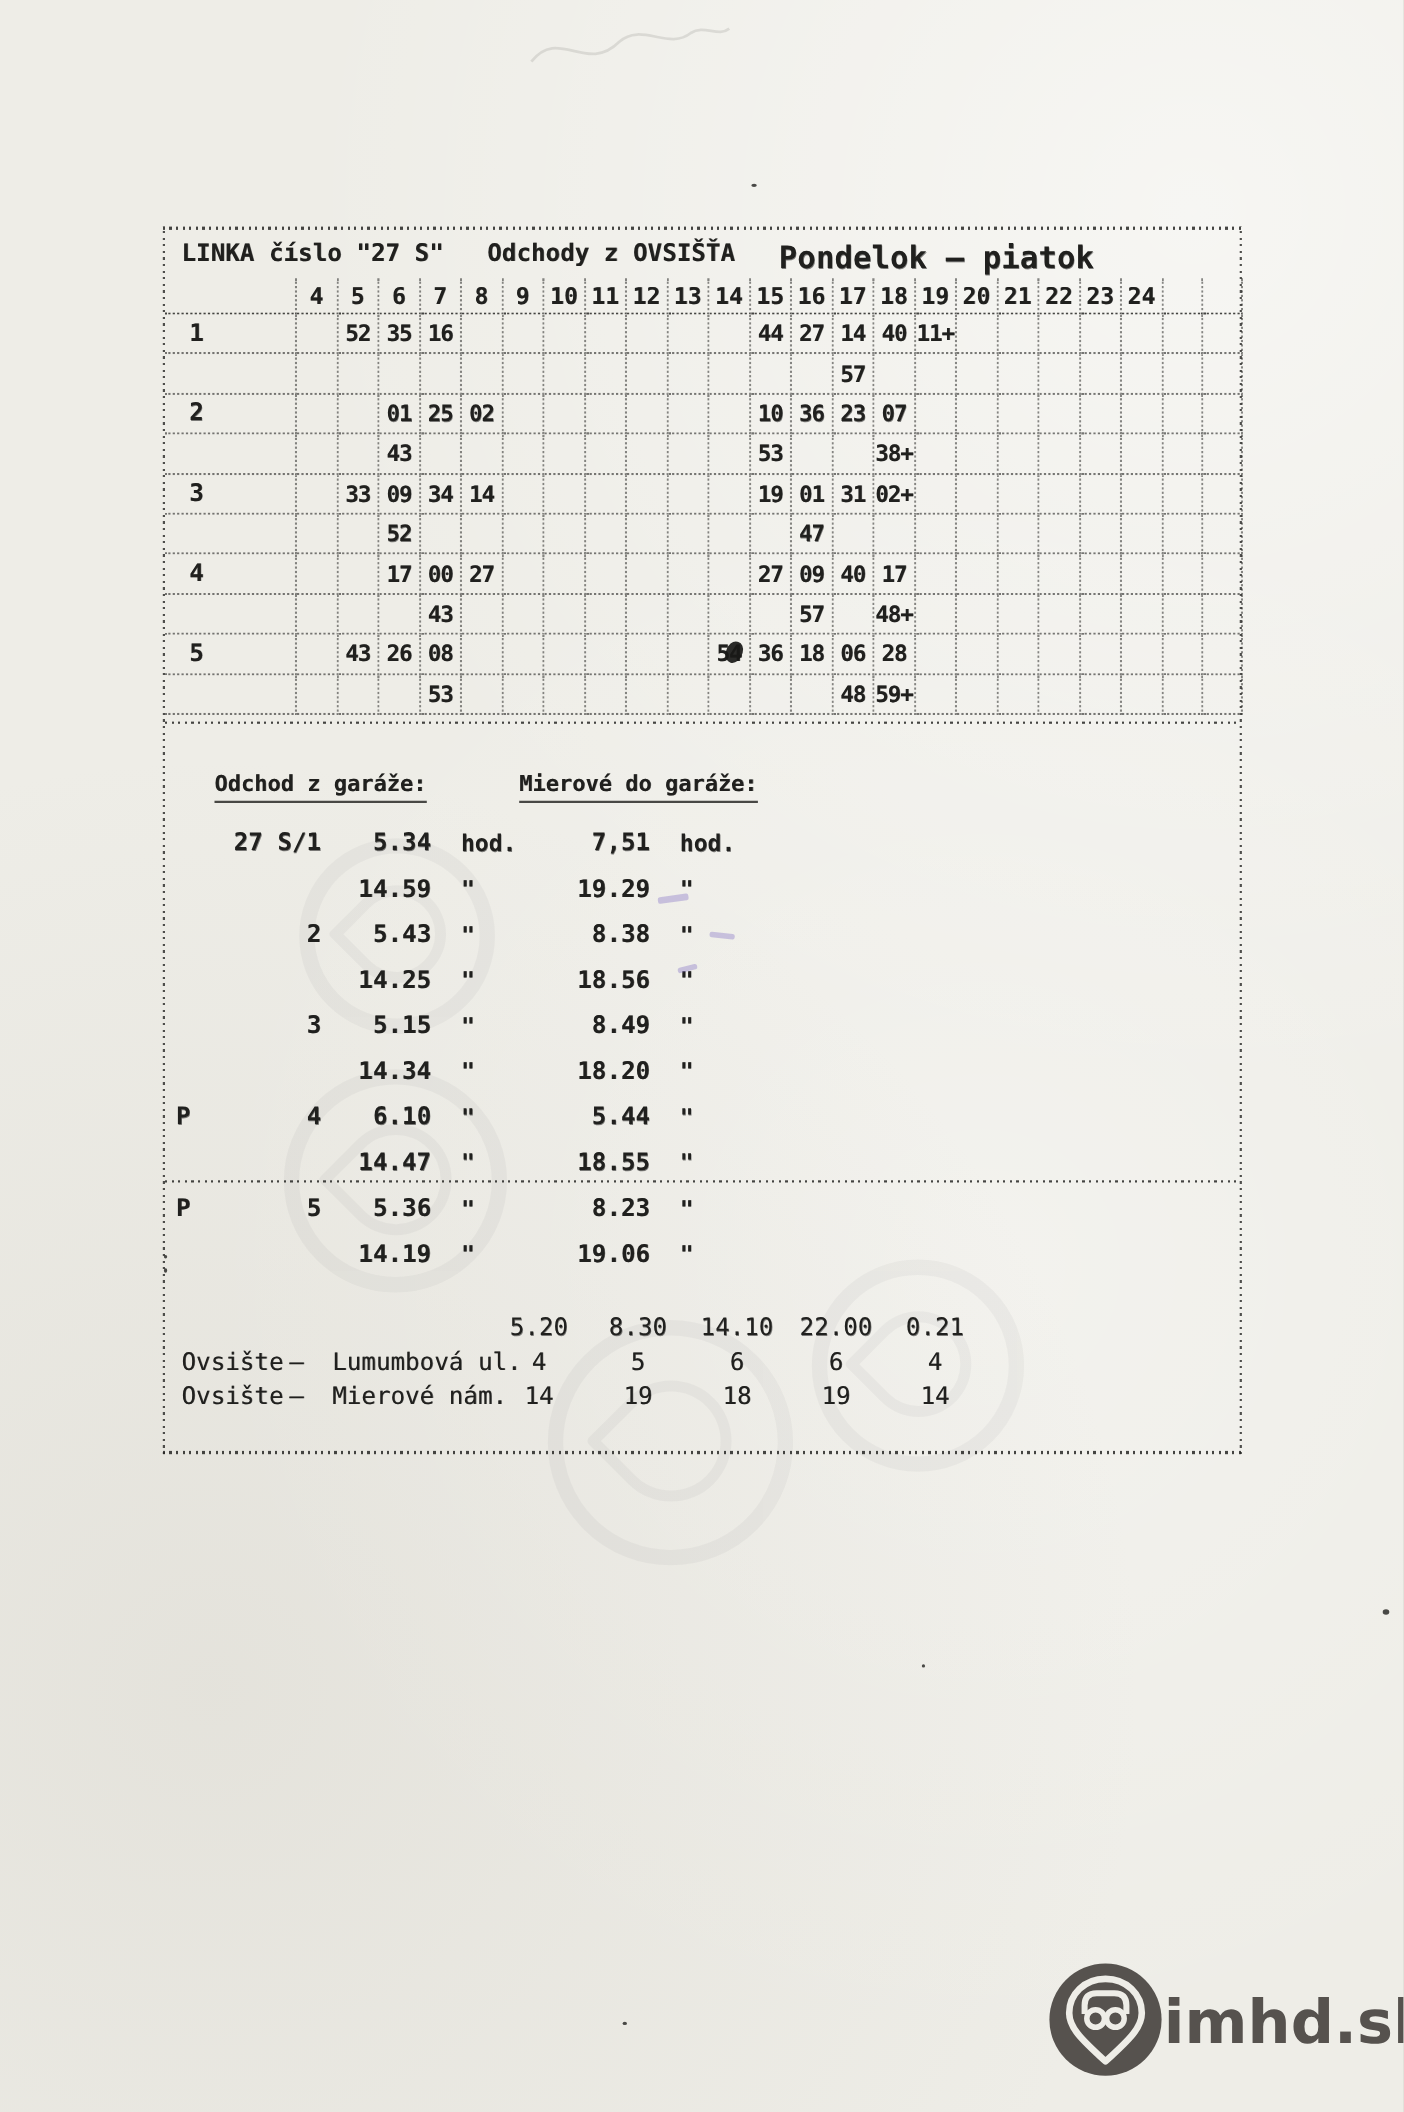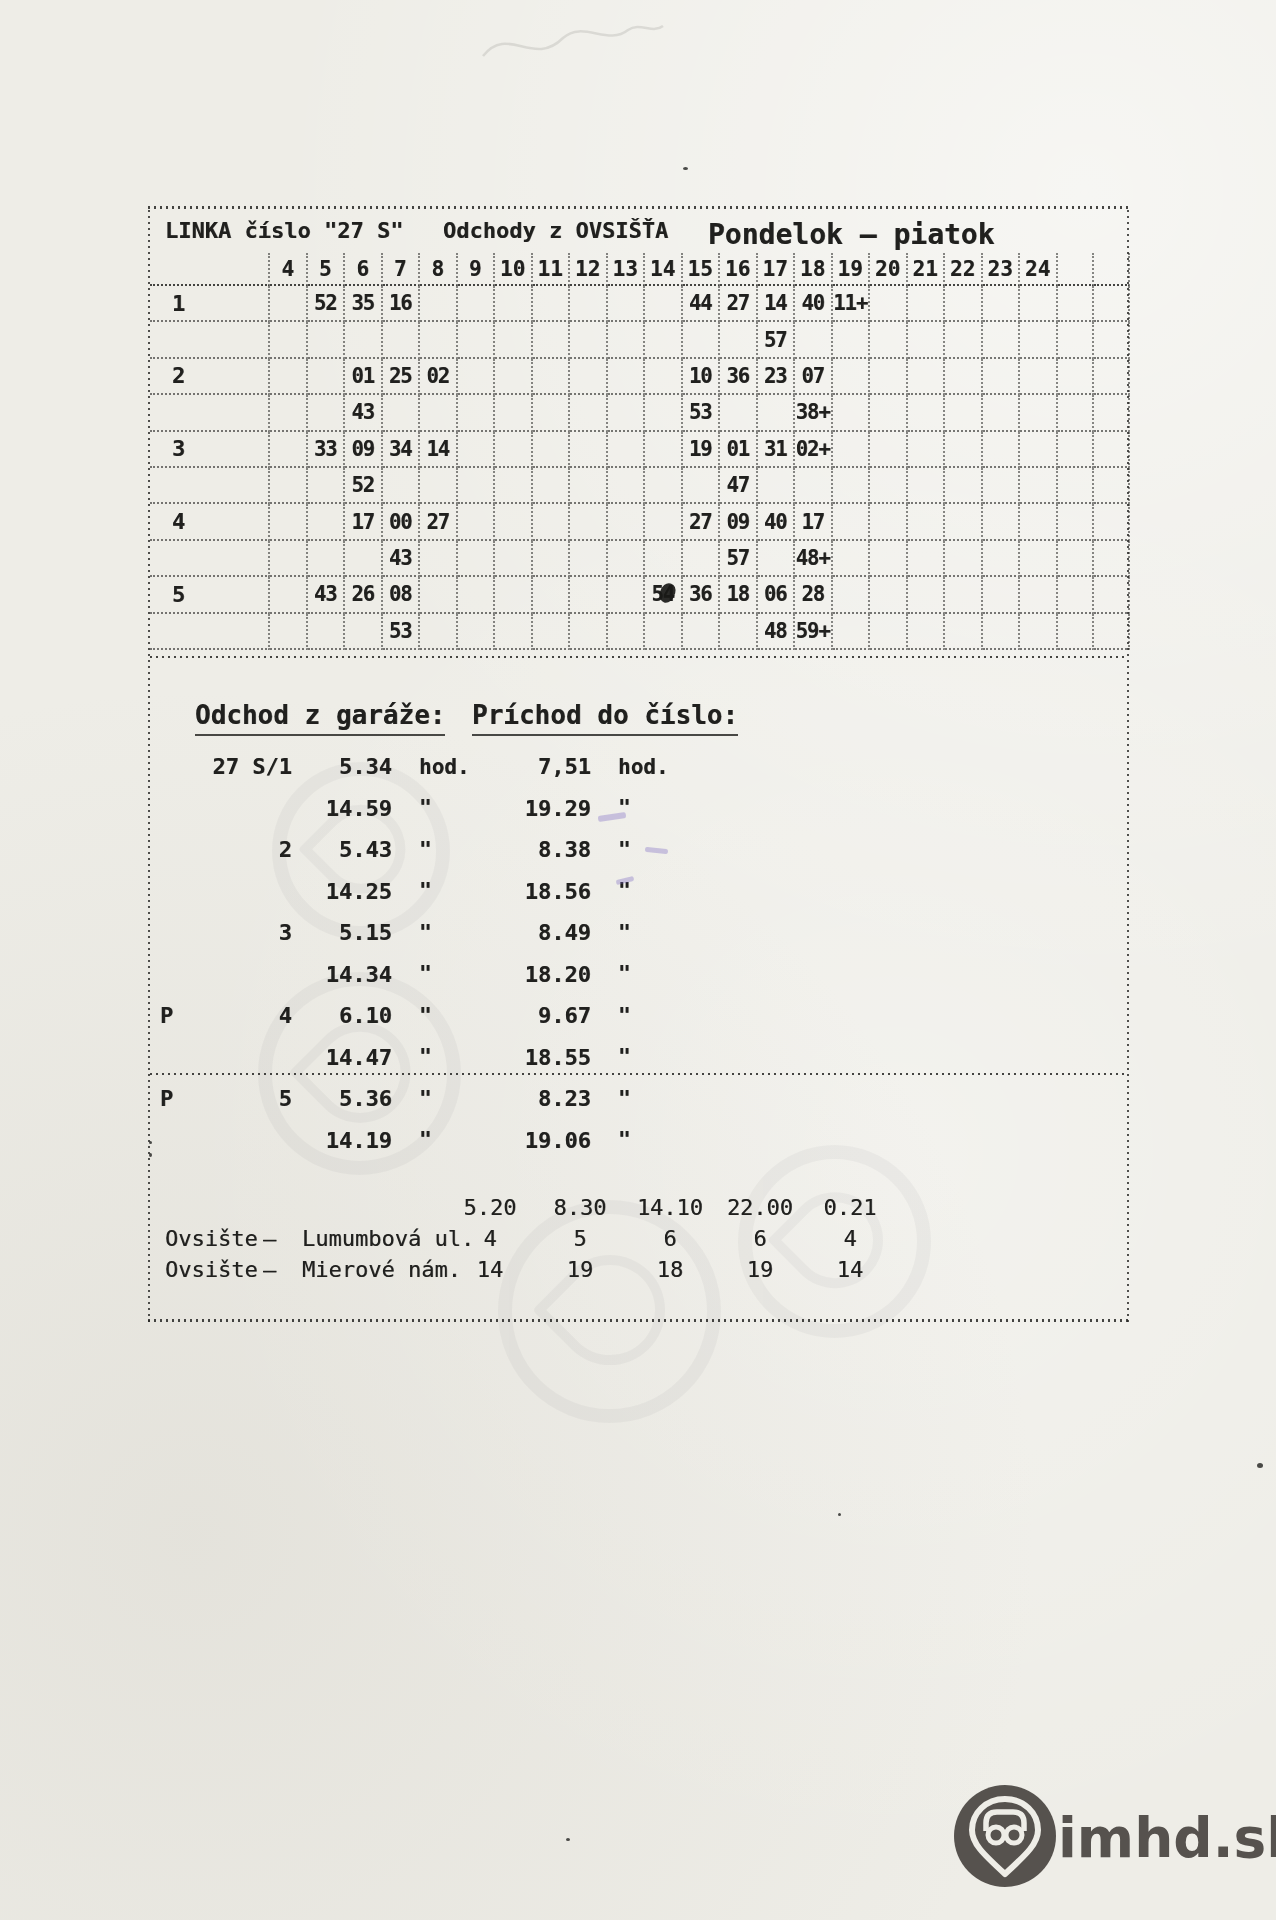--- a/index.html
+++ b/index.html
@@ -35,21 +35,21 @@
     text-shadow:.5px .3px 0 rgba(25,25,25,.55);
   }
   .tcell.head{ font-size:21px; border-bottom:2px dotted rgba(38,38,36,.85); }
   .tcell.corner{ border-left:none; }
   .tcell.label{ justify-content:flex-start; padding-left:22px; font-size:22px; }
   .tcell.val{ font-size:20.5px; letter-spacing:-1px; }
   .blob::after{ content:""; position:absolute; left:15px; top:6px; width:15px; height:20px;
     background:#191917; border-radius:55% 42% 58% 45%; opacity:.92; transform:rotate(14deg); }
 
   
-  .g-head{ position:absolute; font-size:26px; font-weight:bold;
+  .g-head{ position:absolute; font-size:20px; font-weight:bold;
     border-bottom:2.5px solid rgba(30,30,28,.8); padding-bottom:4px;
     text-shadow:.5px .3px 0 rgba(25,25,25,.55); }
   .garage-rows{
     position:absolute; left:158px; top:752px;
     display:grid; grid-template-columns:27px 95px 88px 58px 117px 60px;
     grid-auto-rows:29.5px; font-size:22px; font-weight:bold;gap:12px;
   }
   .g{ display:flex; align-items:center; text-shadow:.5px .3px 0 rgba(25,25,25,.55); white-space:nowrap;}
   .g.prefix{ justify-content:flex-start; padding-left:2px; }
   .g.label, .g.dep, .g.arr{ justify-content:flex-end; }
@@ -371,21 +371,21 @@
       <div class="tcell val"></div>
       <div class="tcell val"></div>
       <div class="tcell val"></div>
       <div class="tcell val"></div>
       <div class="tcell val"></div>
     </div>
 
   <div class="dotline" style="left:150px;top:656px;width:978px;"></div>
 
   <div class="g-head" style="left:195px;top:700px;">Odchod z garáže:</div>
-  <div class="g-head" style="left:472px;top:700px;">Príchod do číslo:</div>
+  <div class="g-head" style="left:472px;top:700px;">Mierové do garáže:</div>
   <div class="garage-rows">
       <div class="g prefix"></div>
       <div class="g label">27 S/1</div>
       <div class="g dep">5.34</div>
       <div class="g depu">hod.</div>
       <div class="g arr">7,51</div>
       <div class="g arru">hod.</div>
       <div class="g prefix"></div>
       <div class="g label"></div>
       <div class="g dep">14.59</div>
@@ -413,21 +413,21 @@
       <div class="g prefix"></div>
       <div class="g label"></div>
       <div class="g dep">14.34</div>
       <div class="g depu">"</div>
       <div class="g arr">18.20</div>
       <div class="g arru">"</div>
       <div class="g prefix">P</div>
       <div class="g label">4</div>
       <div class="g dep">6.10</div>
       <div class="g depu">"</div>
-      <div class="g arr">9.67</div>
+      <div class="g arr">5.44</div>
       <div class="g arru">"</div>
       <div class="g prefix"></div>
       <div class="g label"></div>
       <div class="g dep">14.47</div>
       <div class="g depu">"</div>
       <div class="g arr">18.55</div>
       <div class="g arru">"</div>
       <div class="g prefix">P</div>
       <div class="g label">5</div>
       <div class="g dep">5.36</div>

